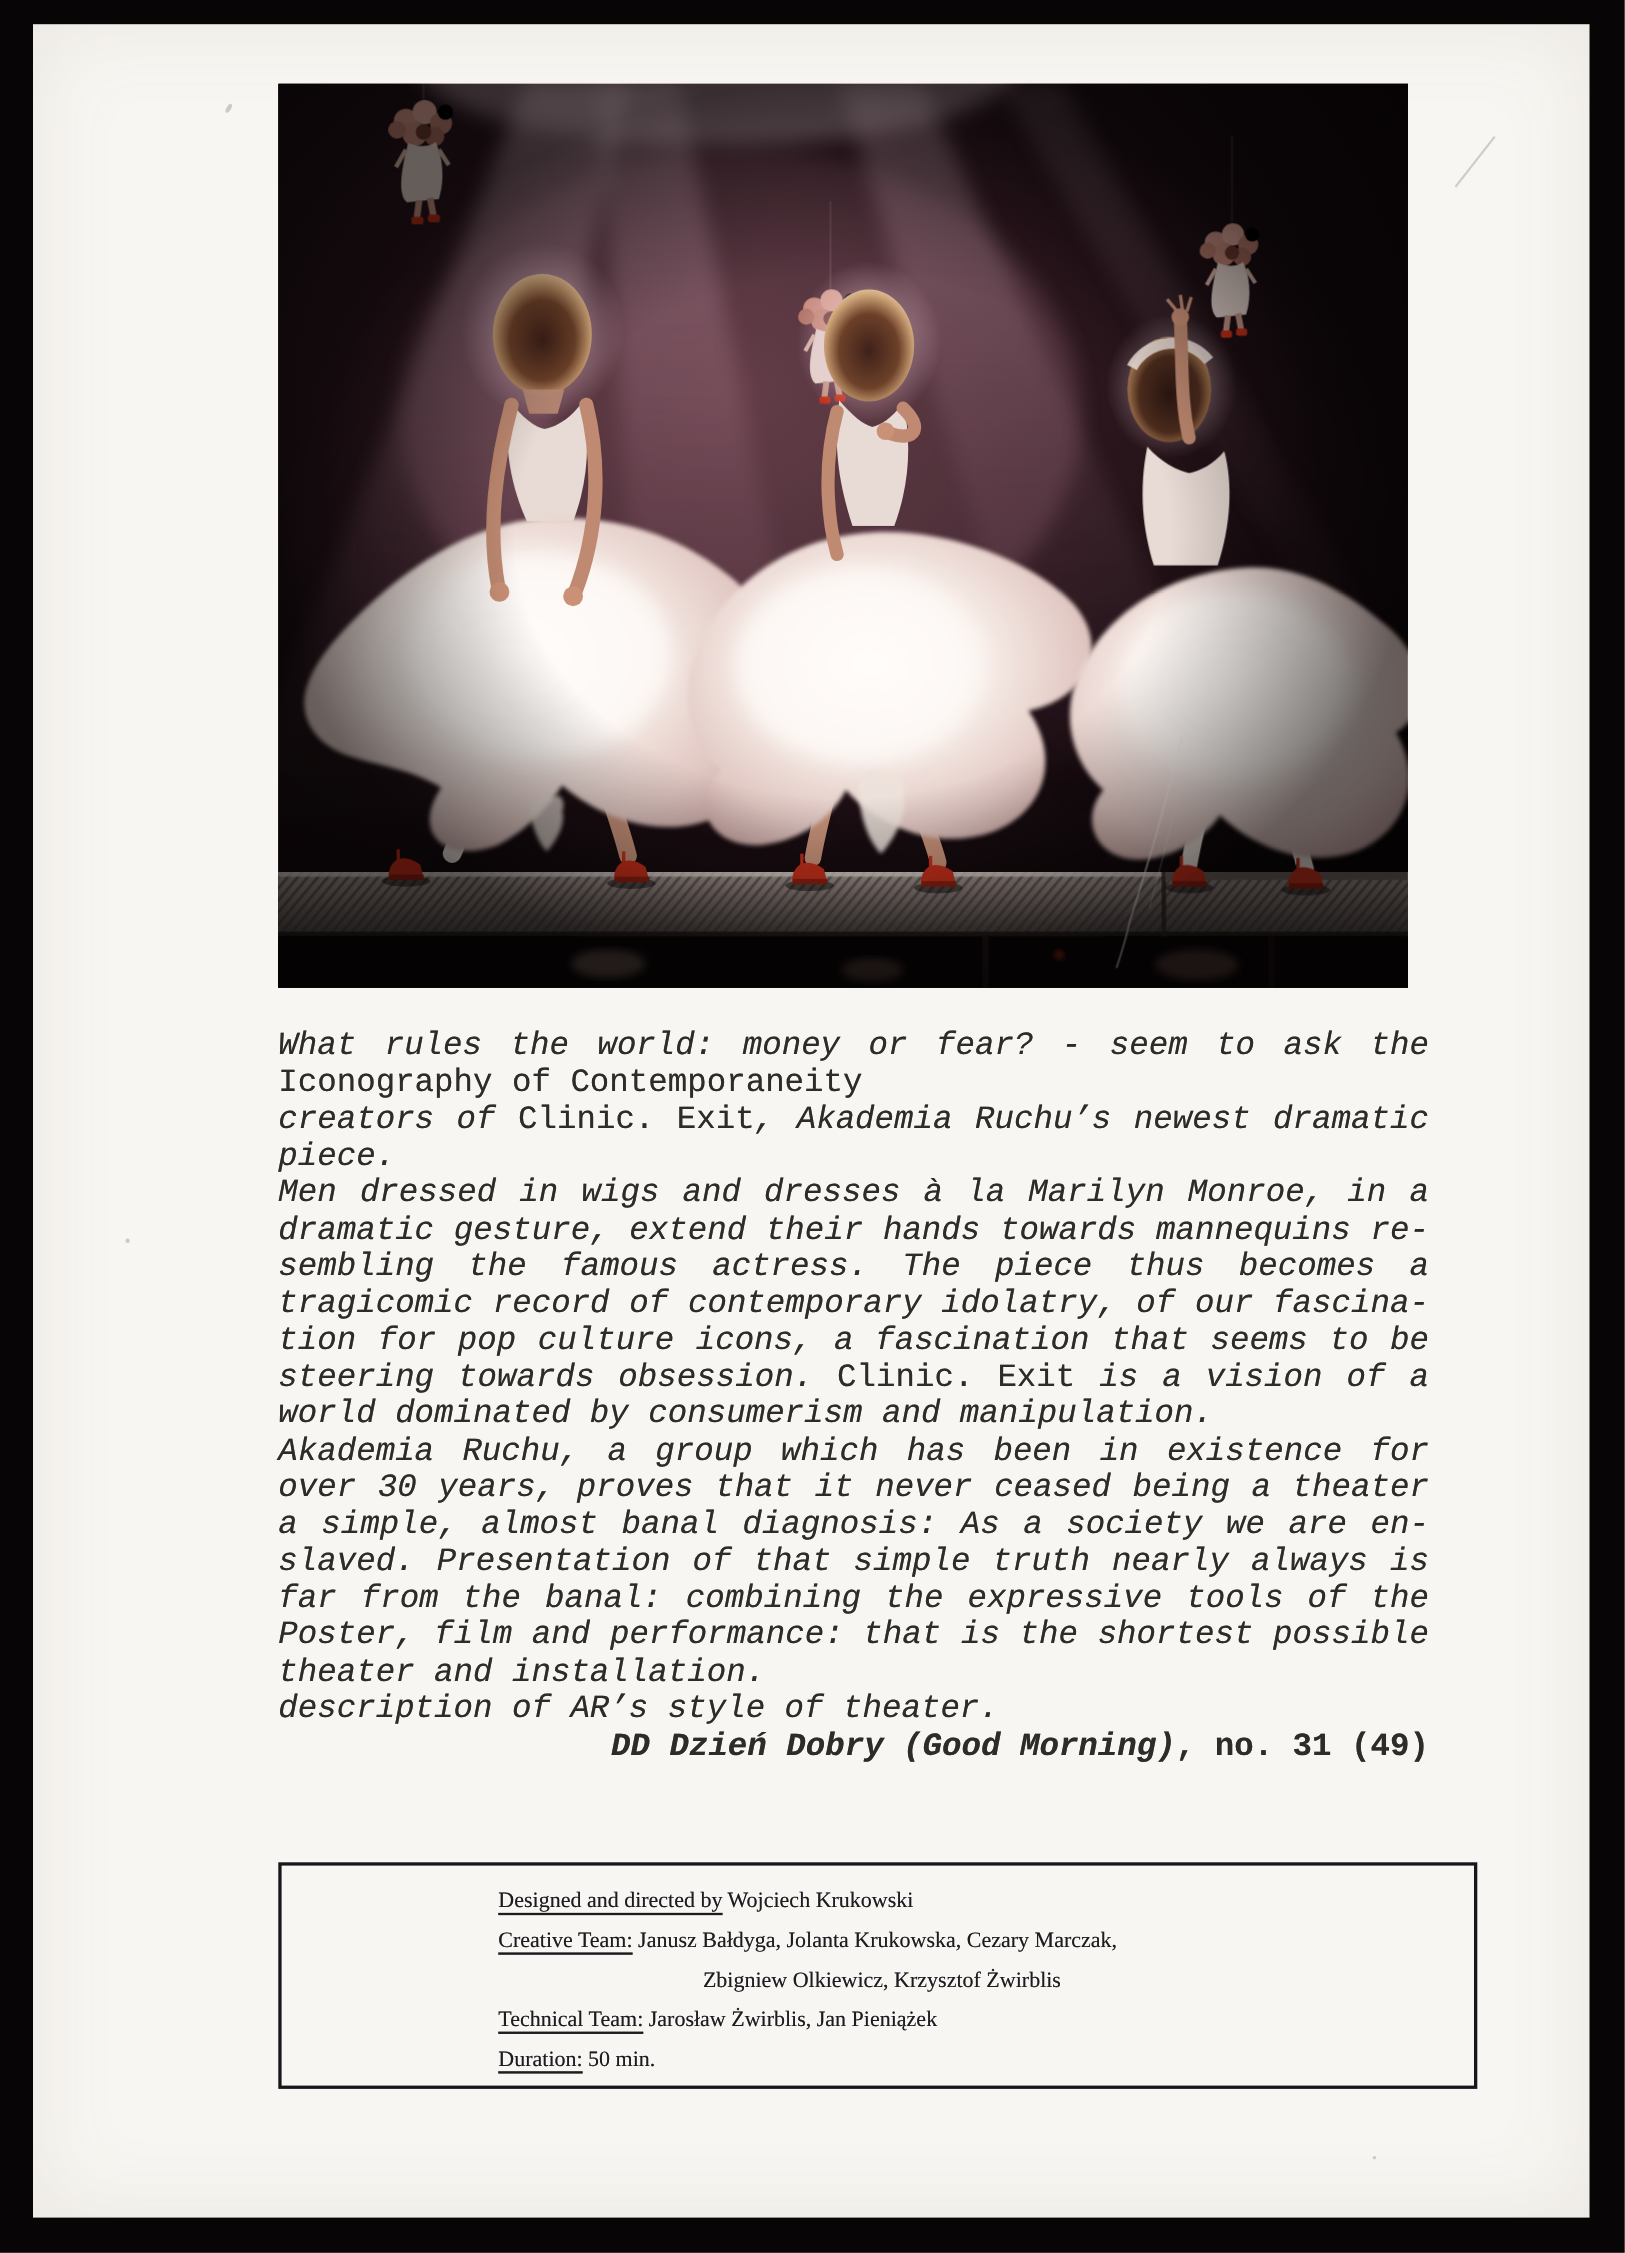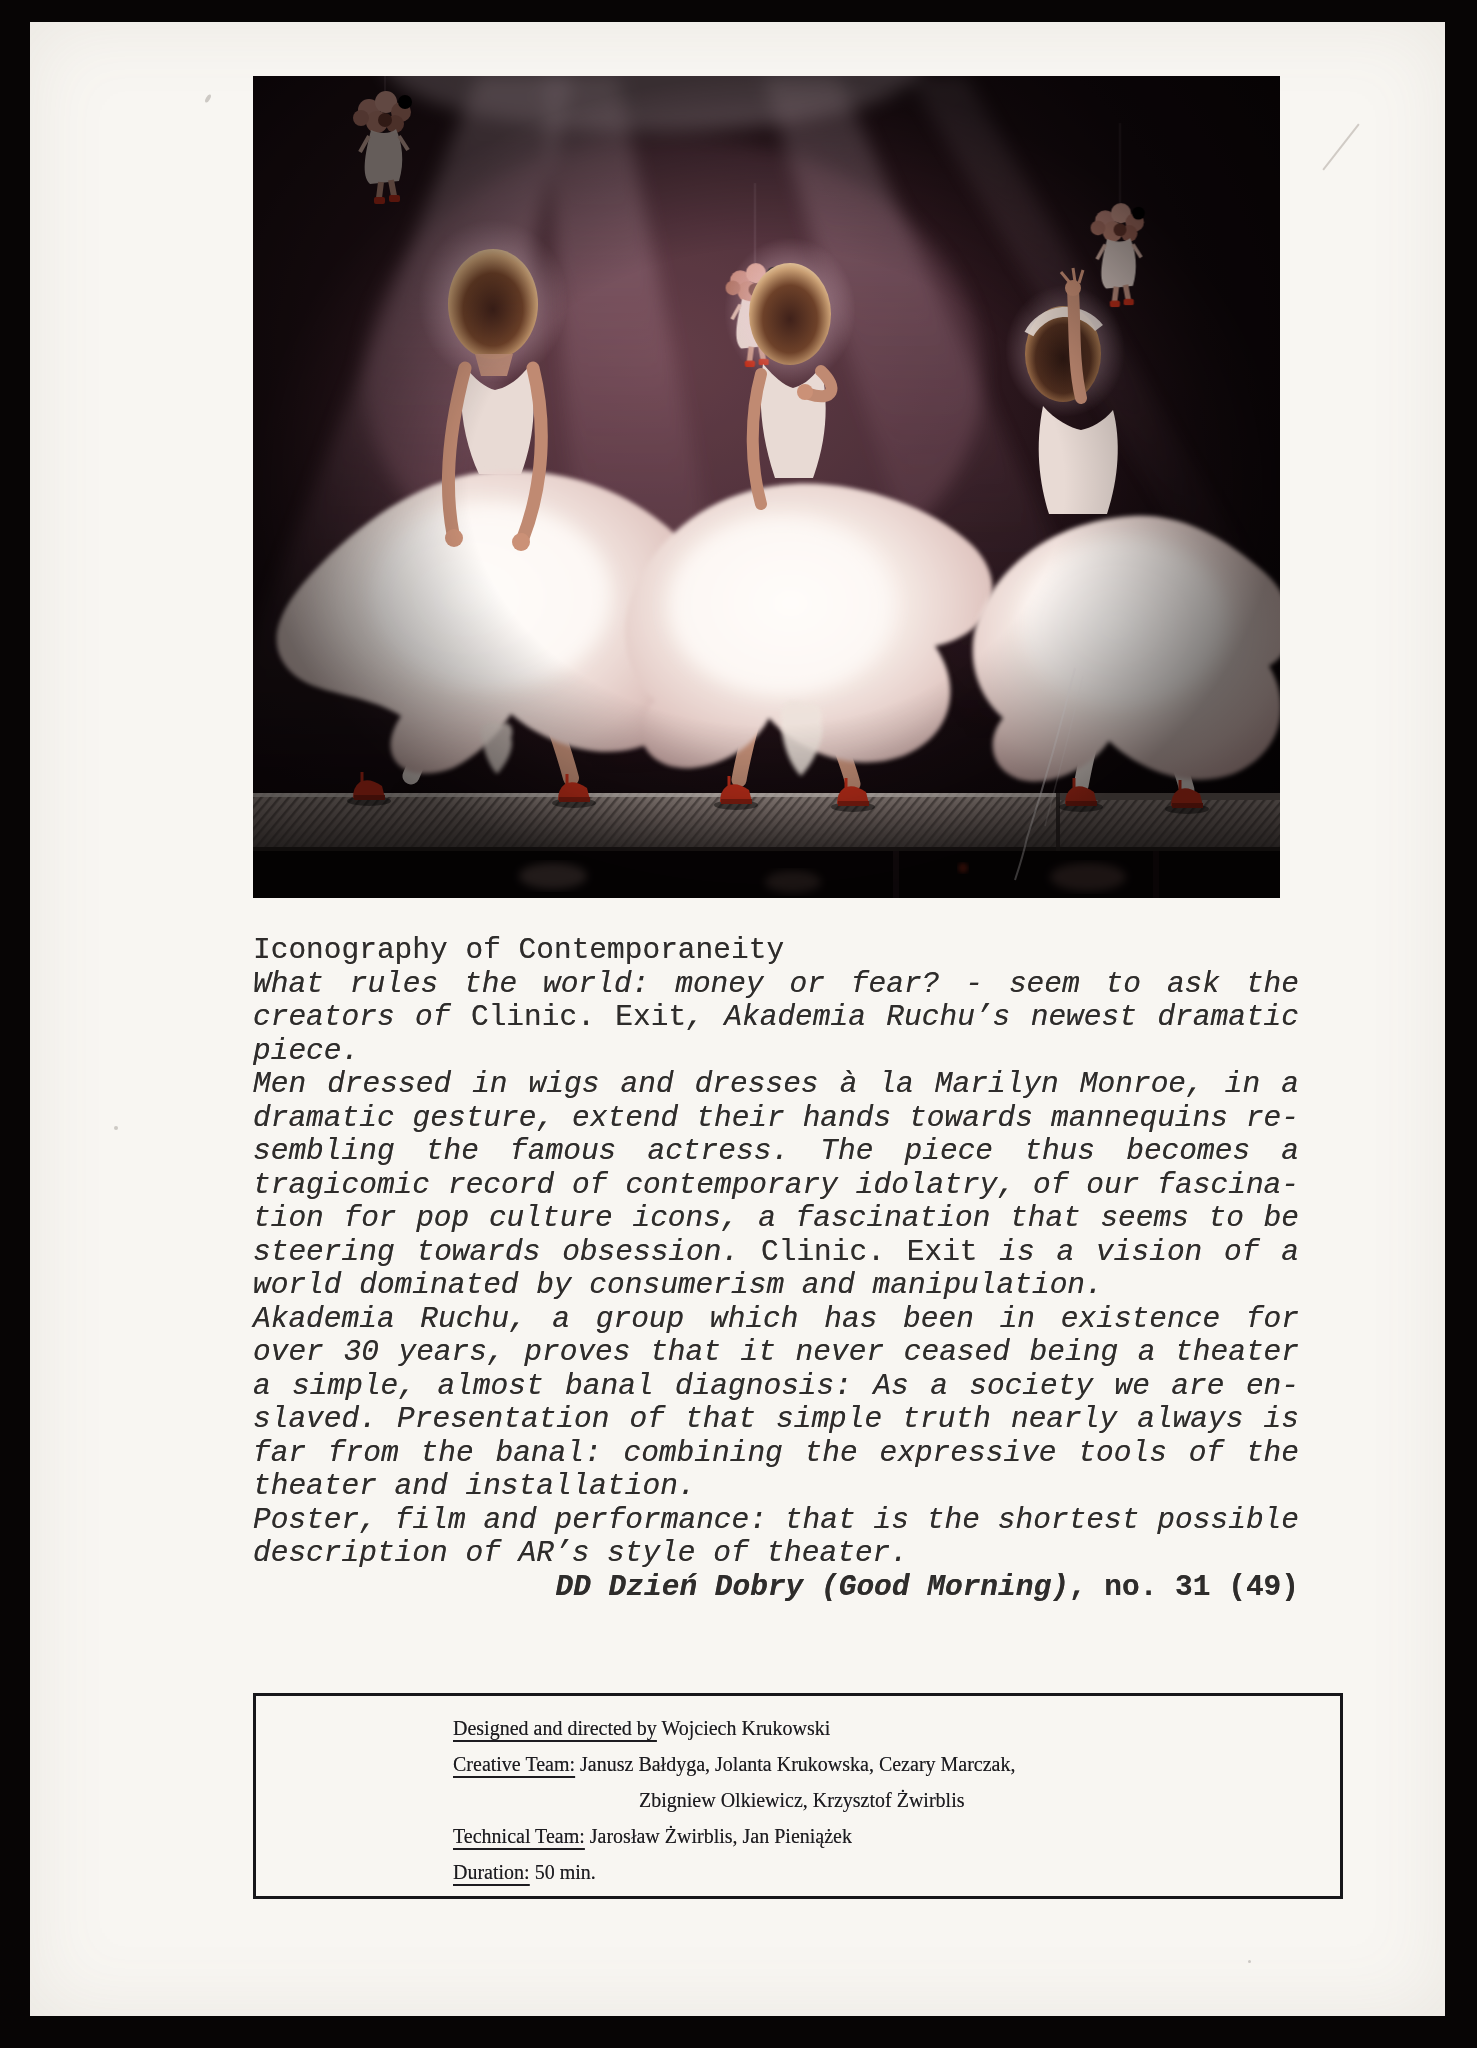--- a/index.html
+++ b/index.html
@@ -261,38 +261,38 @@
       <g>
         <path d="M822,592 C808,650 790,712 774,762 C770,780 766,792 762,804" stroke="rgba(245,238,238,0.5)" stroke-width="2" fill="none"></path>
         <path d="M830,600 C818,652 804,704 792,750" stroke="rgba(245,238,238,0.22)" stroke-width="1.5" fill="none"></path>
       </g>
 
       <rect x="0" y="0" width="1027" height="822" fill="url(#gVin)"></rect>
     </svg>
   </div>
 
   <div class="article">
+      <div class="tline align-justify"><span class="seg-i">What rules the world:  money or fear? - seem to ask the</span></div>
       <div class="tline align-left"><span class="seg-r">Iconography of Contemporaneity</span></div>
-      <div class="tline align-justify"><span class="seg-i">What rules the world:  money or fear? - seem to ask the</span></div>
       <div class="tline align-justify"><span class="seg-i">creators of </span><span class="seg-r">Clinic. Exit</span><span class="seg-i">, Akademia Ruchu’s newest dramatic</span></div>
       <div class="tline align-left"><span class="seg-i">piece.</span></div>
       <div class="tline align-justify"><span class="seg-i">Men dressed in wigs and dresses à la Marilyn Monroe, in a</span></div>
       <div class="tline align-justify"><span class="seg-i">dramatic gesture, extend their hands towards mannequins re-</span></div>
       <div class="tline align-justify"><span class="seg-i">sembling the famous actress. The piece thus becomes a</span></div>
       <div class="tline align-justify"><span class="seg-i">tragicomic record of contemporary idolatry, of our fascina-</span></div>
       <div class="tline align-justify"><span class="seg-i">tion for pop culture icons, a fascination that seems to be</span></div>
       <div class="tline align-justify"><span class="seg-i">steering towards obsession. </span><span class="seg-r">Clinic. Exit</span><span class="seg-i"> is a vision of a</span></div>
       <div class="tline align-left"><span class="seg-i">world dominated by consumerism and manipulation.</span></div>
       <div class="tline align-justify"><span class="seg-i">Akademia Ruchu, a group which has been in existence for</span></div>
       <div class="tline align-justify"><span class="seg-i">over 30 years, proves that it never ceased being a theater</span></div>
       <div class="tline align-justify"><span class="seg-i">a simple, almost banal diagnosis: As a society we are en-</span></div>
       <div class="tline align-justify"><span class="seg-i">slaved. Presentation of that simple truth nearly always is</span></div>
       <div class="tline align-justify"><span class="seg-i">far from the banal: combining the expressive tools of the</span></div>
+      <div class="tline align-justify"><span class="seg-i">Poster, film and performance: that is the shortest possible</span></div>
       <div class="tline align-left"><span class="seg-i">theater and installation.</span></div>
-      <div class="tline align-justify"><span class="seg-i">Poster, film and performance: that is the shortest possible</span></div>
       <div class="tline align-left"><span class="seg-i">description of AR’s style of theater.</span></div>
       <div class="tline align-right"><span class="seg-bi">DD Dzień Dobry (Good Morning)</span><span class="seg-b">, no. 31 (49)</span></div>
     </div>
 
   <div class="credits">
     <div class="credits-inner">
         <div class="cline align-left"><span class="seg-u">Designed and directed by</span><span class="seg-r"> Wojciech Krukowski</span></div>
         <div class="cline align-left"><span class="seg-u">Creative Team:</span><span class="seg-r"> Janusz Bałdyga, Jolanta Krukowska, Cezary Marczak,</span></div>
         <div class="cline align-left indent"><span class="seg-r">Zbigniew Olkiewicz, Krzysztof Żwirblis</span></div>
         <div class="cline align-left"><span class="seg-u">Technical Team:</span><span class="seg-r"> Jarosław Żwirblis, Jan Pieniążek</span></div>

